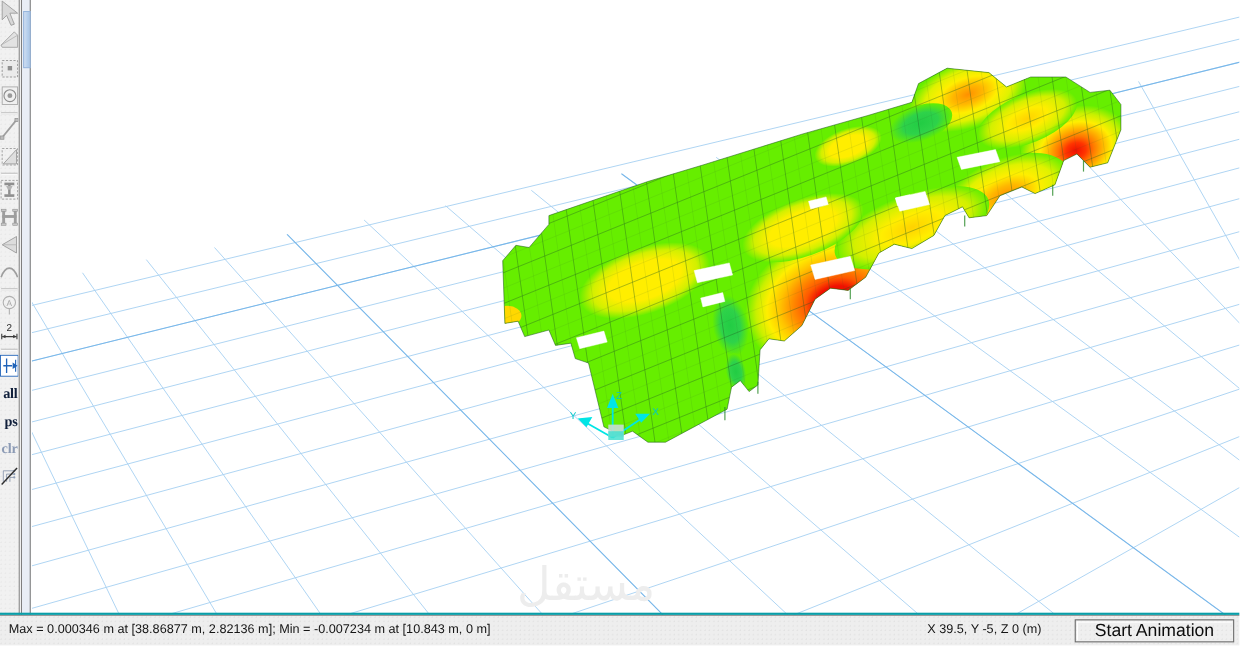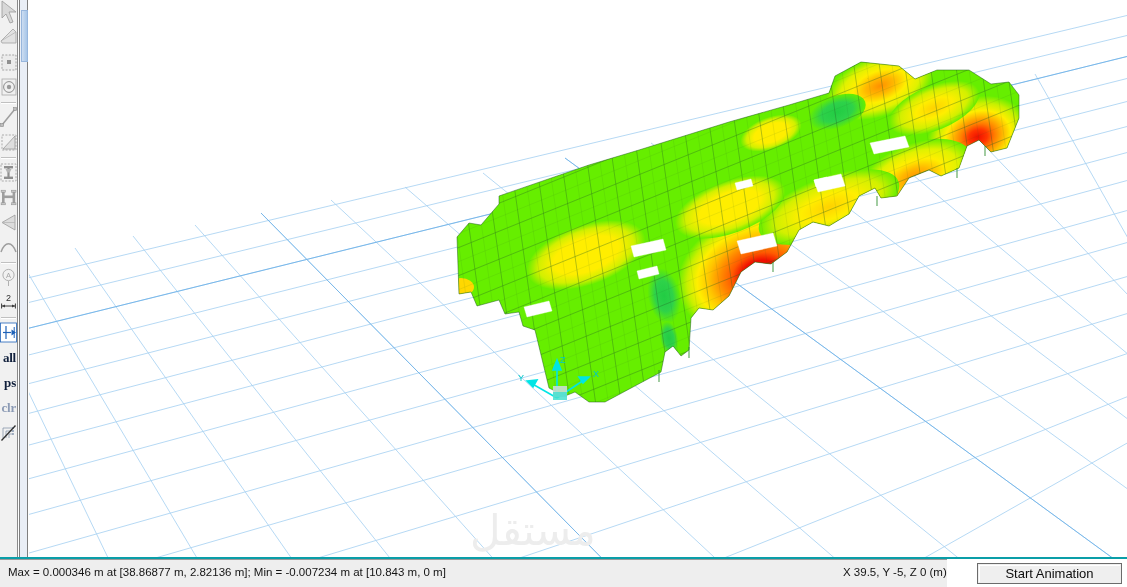--- a/index.html
+++ b/index.html
@@ -126,21 +126,21 @@
     font-size: 28px;
     color: #e2e2e2;
     font-family: "Liberation Sans", sans-serif;
     letter-spacing: 0.5px;
   }
 
   
   #statusbar {
     position: absolute;
     left: 0; top: 559px;
-    width: 947px;
+    width: 1127px;
     height: 28px;
     background: #eeeeee;
     background-image:
       radial-gradient(circle at 1px 1px, rgba(0,0,0,0.055) 0.6px, transparent 0.7px);
     background-size: 4px 4px;
     border-top: 1px solid #9a9a9a;
     box-sizing: border-box;
   }
   #statusbar:before {
     content: "";
@@ -168,21 +168,21 @@
     position: absolute;
     left: 977px; top: 3px;
     width: 145px;
     height: 21px;
     background: #efefef;
     background-image:
       radial-gradient(circle at 1px 1px, rgba(0,0,0,0.05) 0.6px, transparent 0.7px);
     background-size: 4px 4px;
     border: 1px solid #6b6b6b;
     box-sizing: border-box;
-    font-size: 13px;
+    font-size: 16px;
     color: #0c0c0c;
     display: flex;
     align-items: center;
     justify-content: center;
     cursor: default;
   }
   #anim-btn:after {
     content: "";
     position: absolute;
     left: 1px; top: 1px; right: 1px; bottom: 1px;

